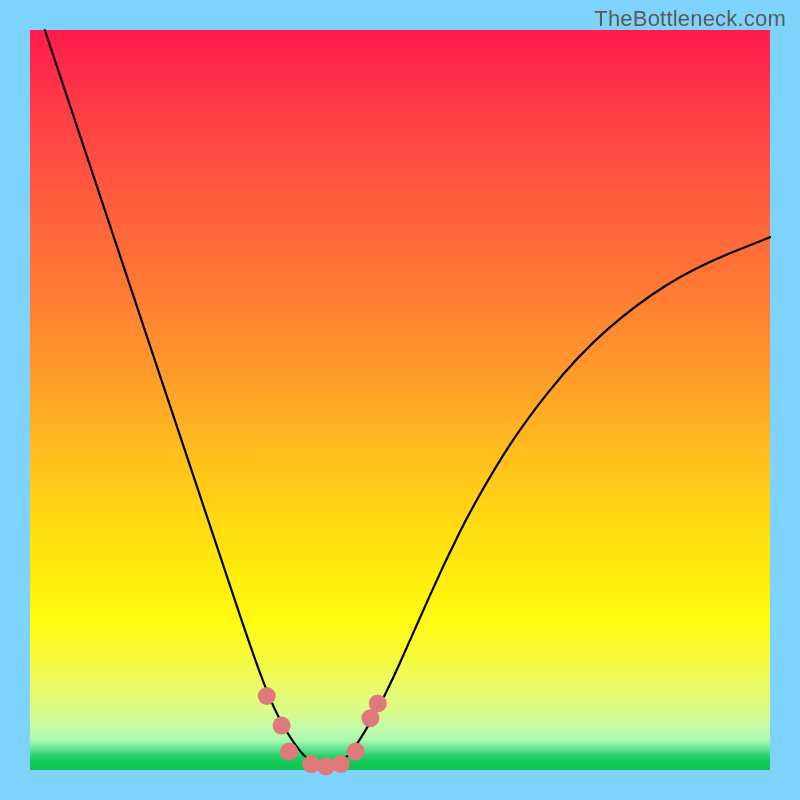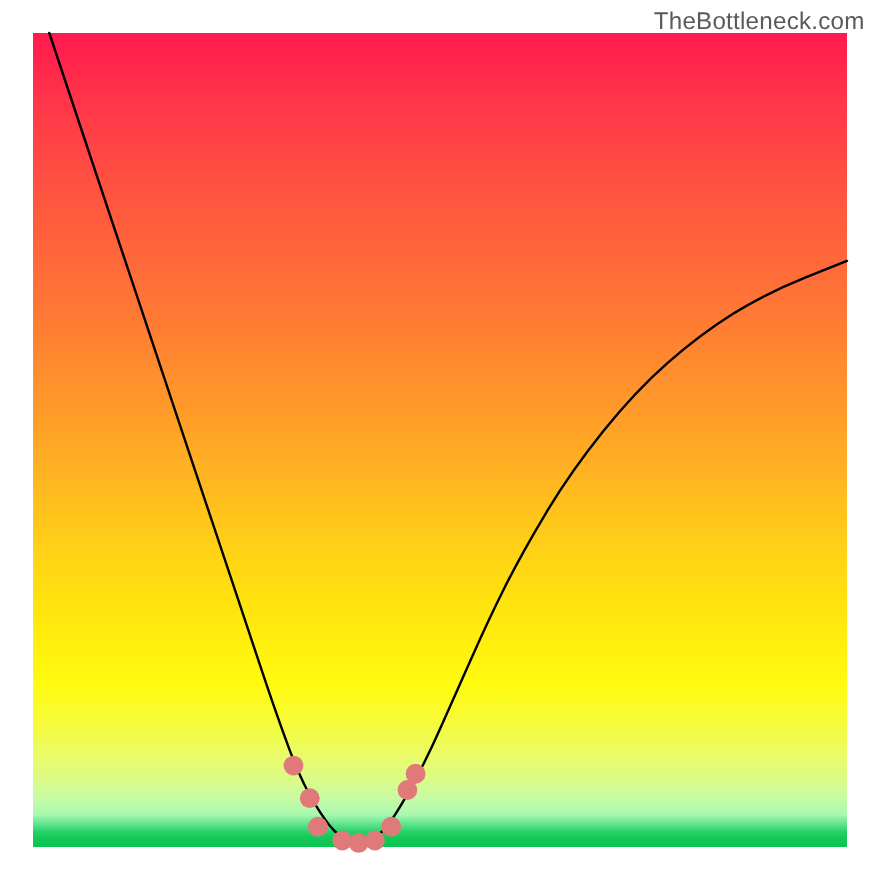--- a/index.html
+++ b/index.html
@@ -10,21 +10,21 @@
     overflow: hidden;
     background: #000;
     font-family: Arial, Helvetica, sans-serif;
   }
   .frame {
     position: absolute;
     top: 0;
     left: 0;
     width: 800px;
     height: 800px;
-    background: #ffffff;
+    background: #7dd3fc;
   }
   .plot-area {
     position: absolute;
     top: 30px;
     left: 30px;
     width: 740px;
     height: 740px;
     
     background: linear-gradient(
       to bottom,

